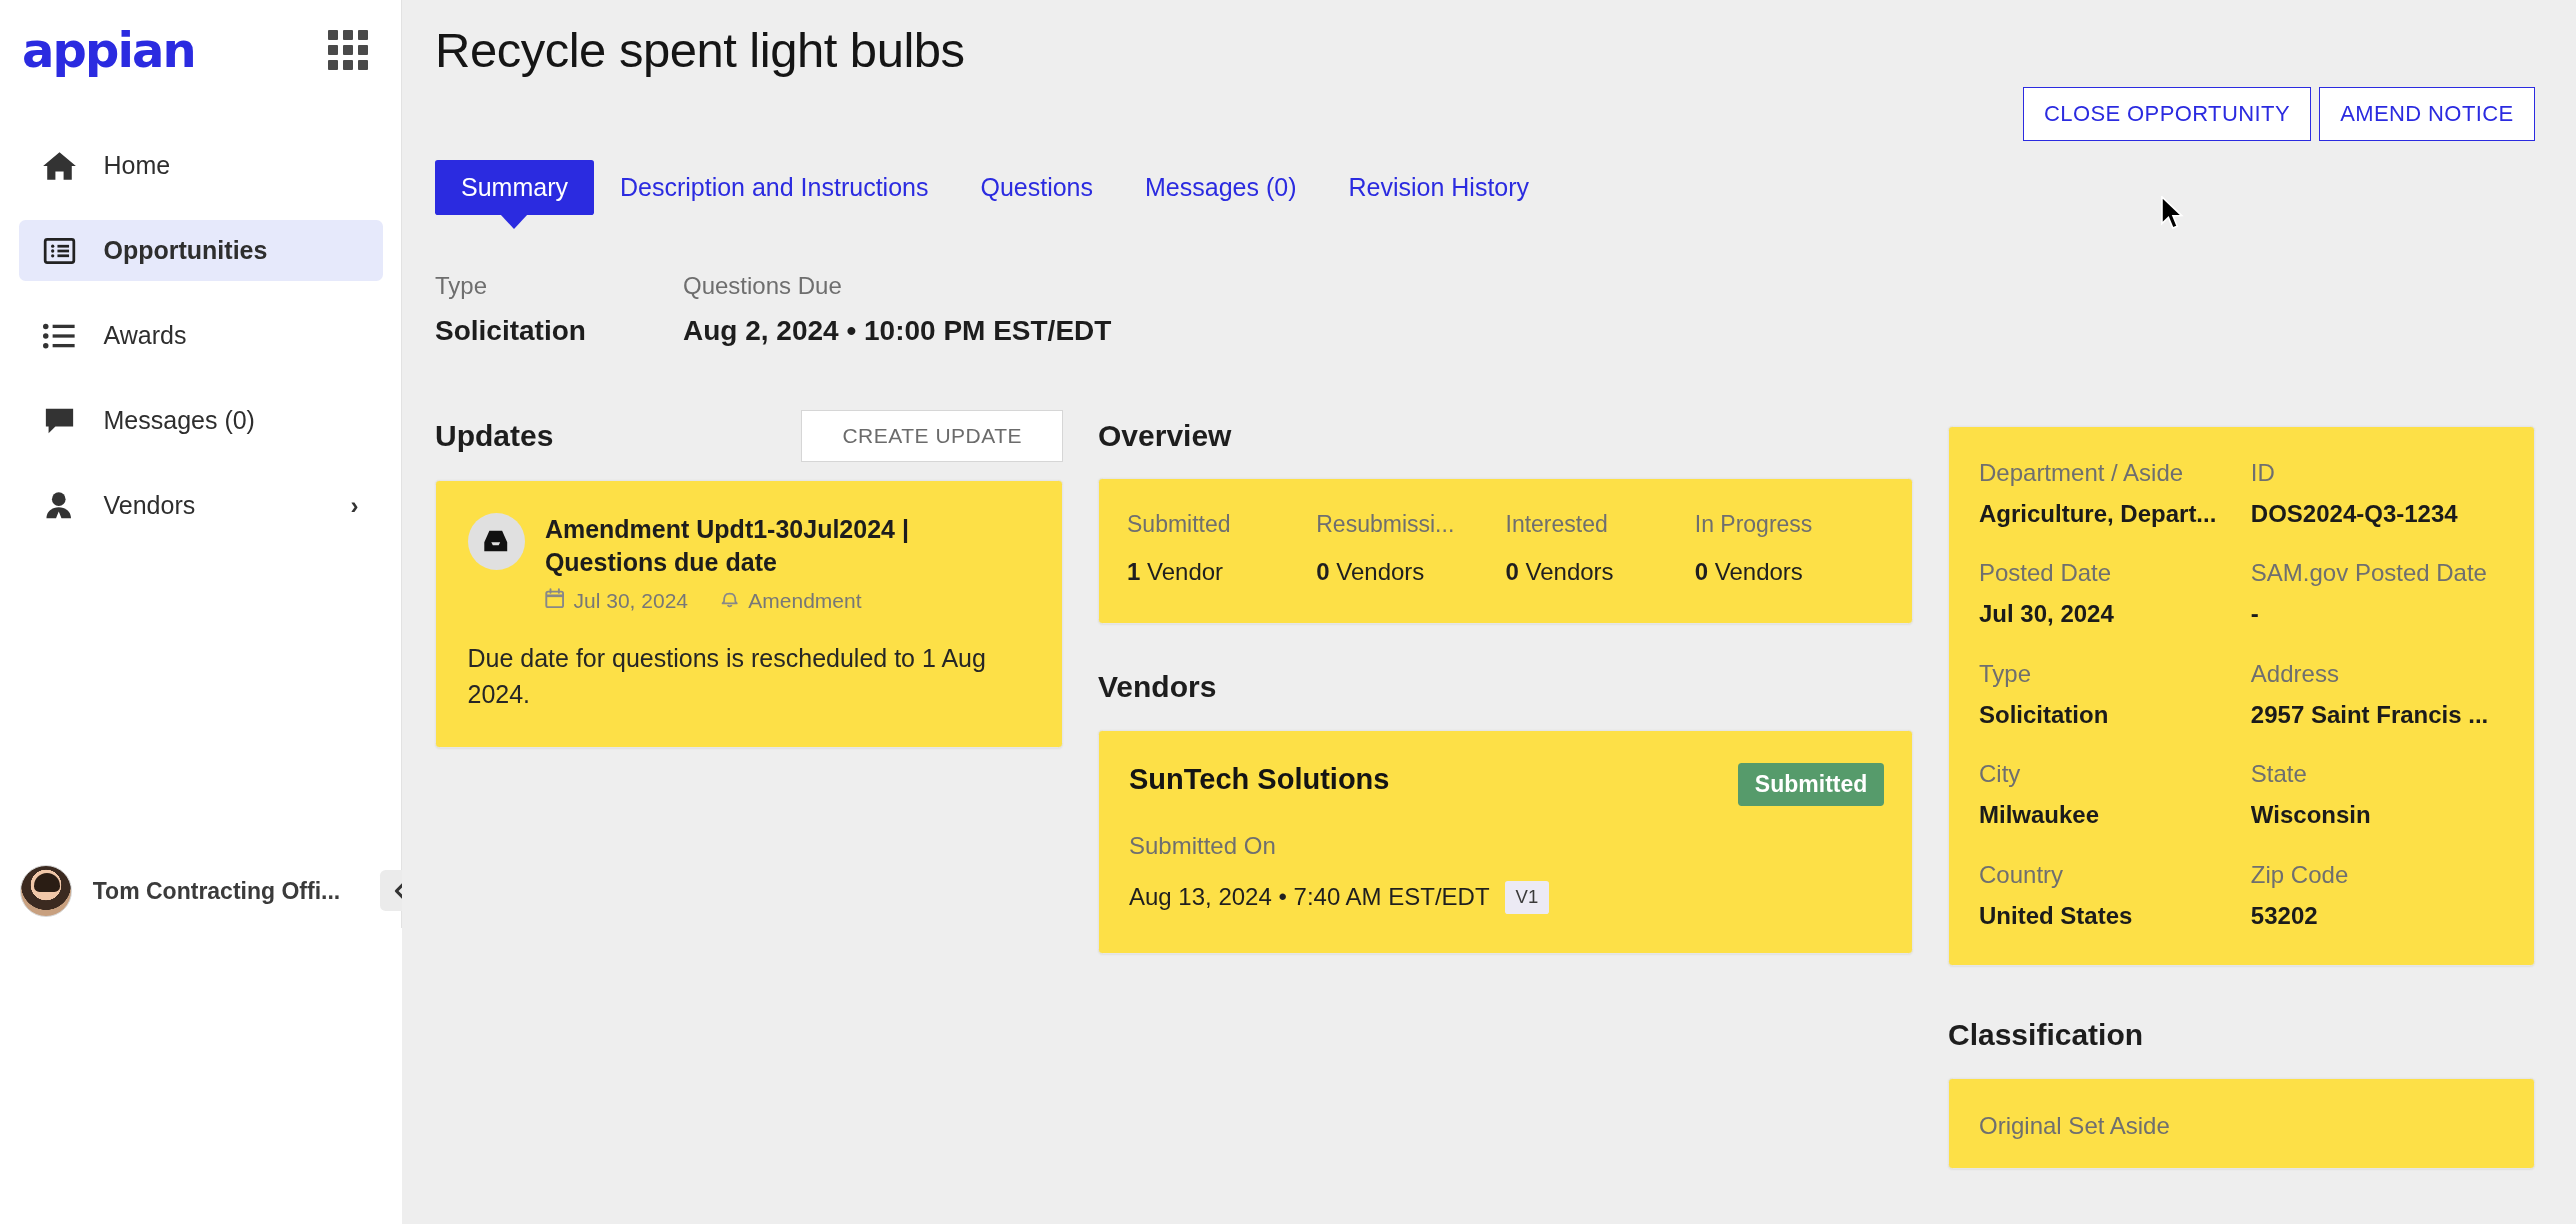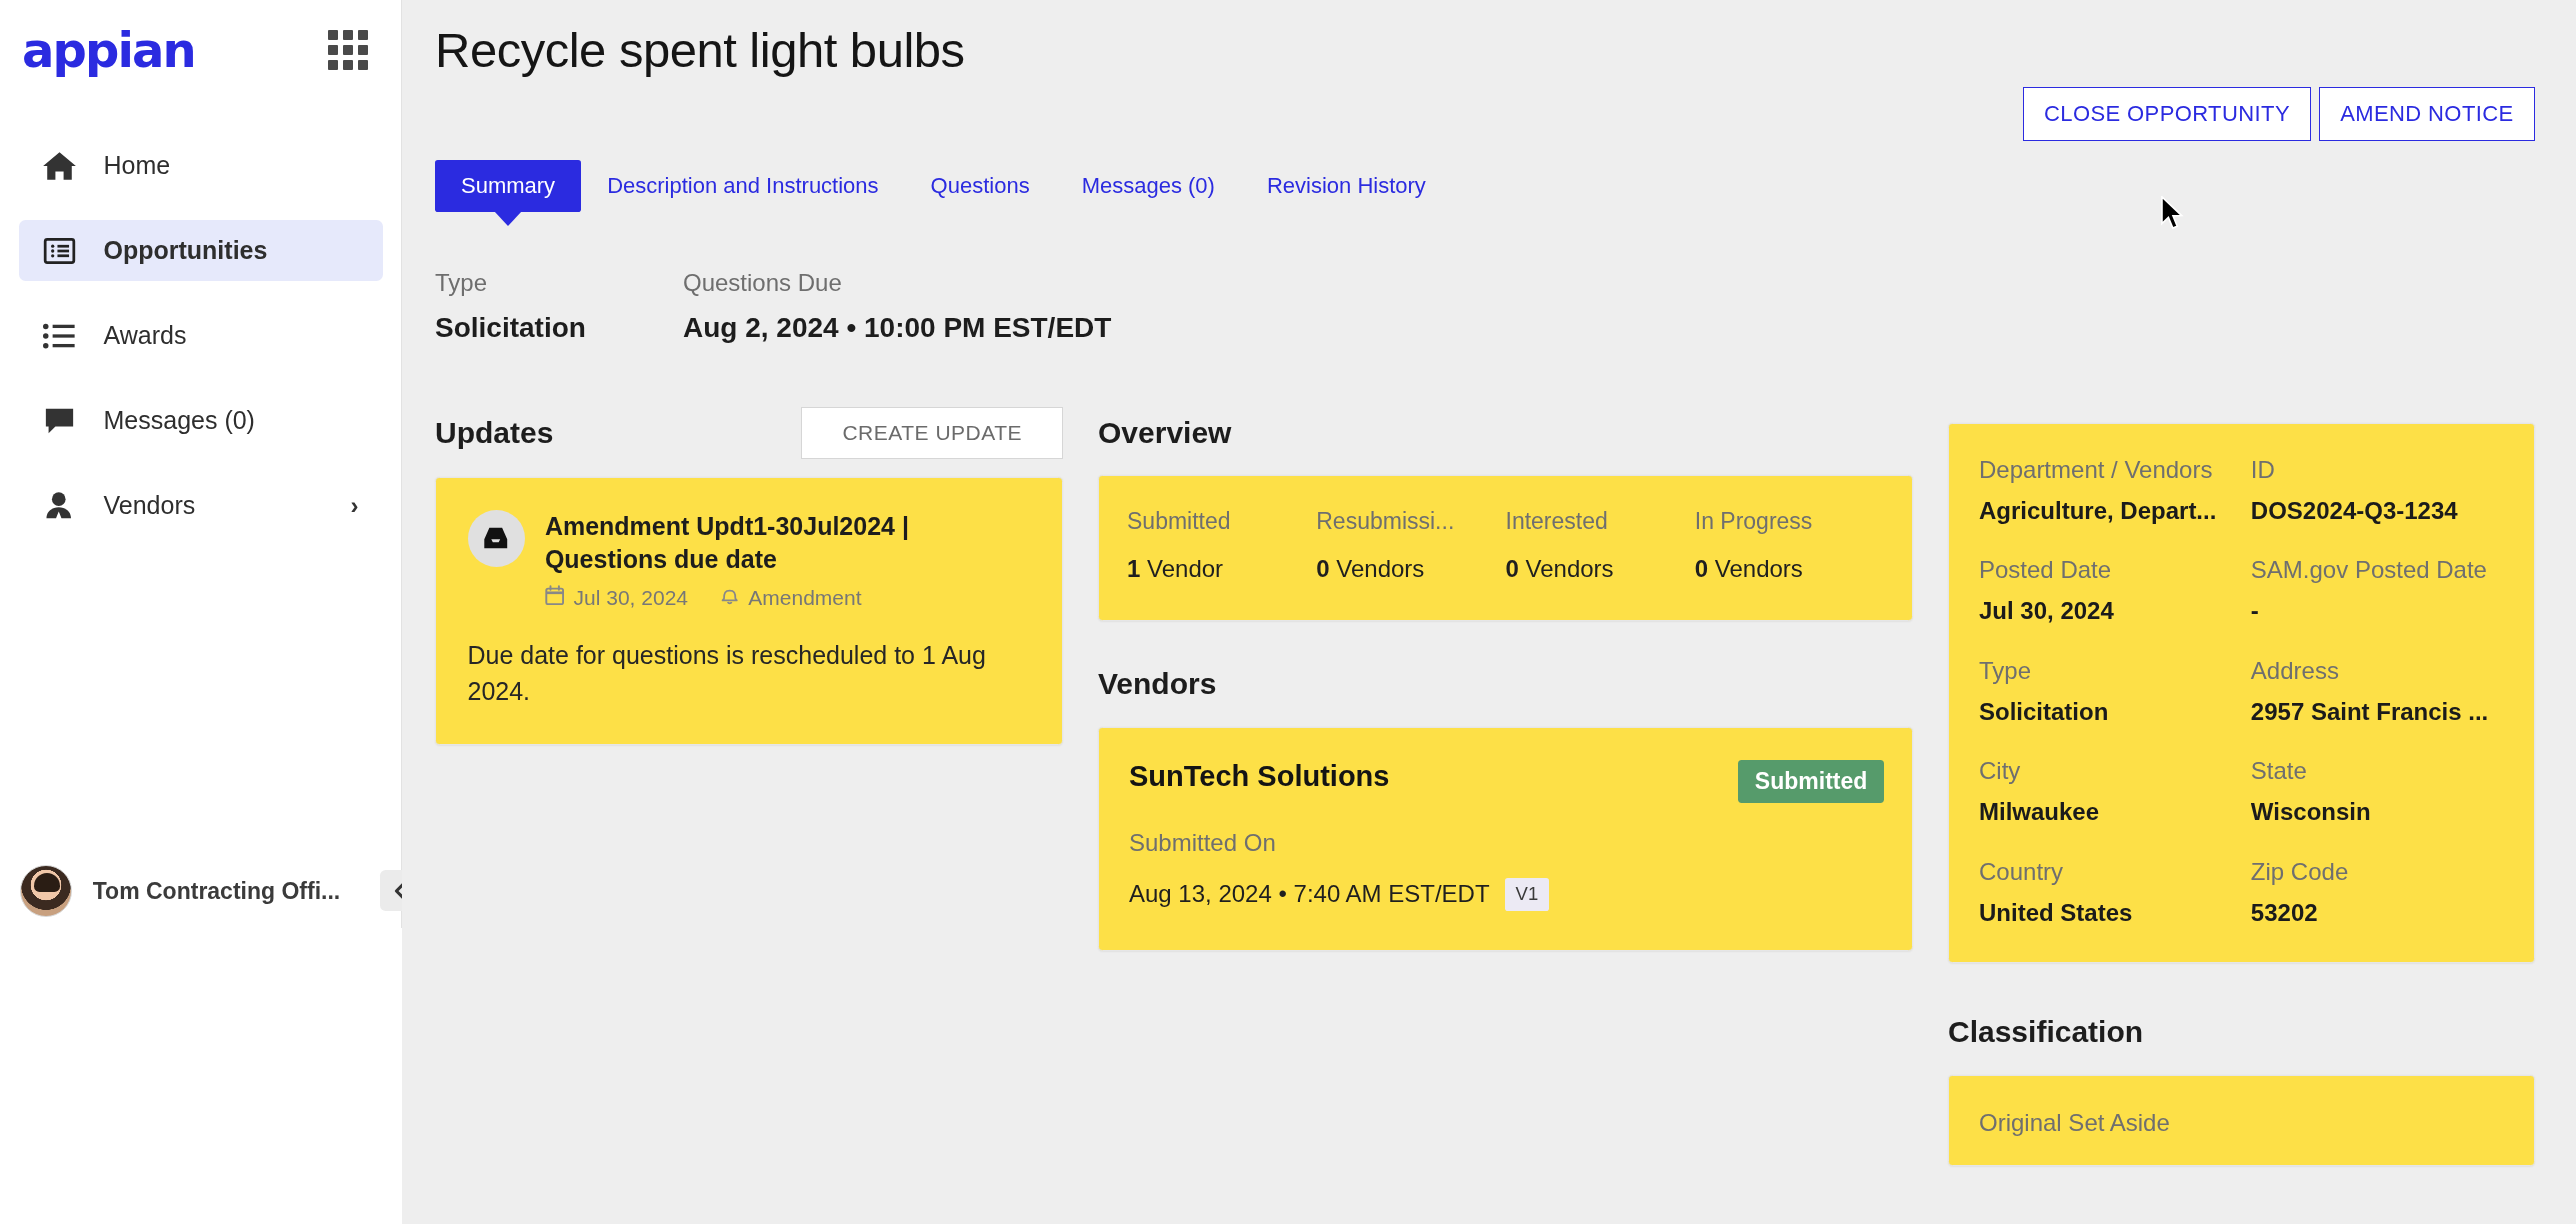--- a/index.html
+++ b/index.html
@@ -80,21 +80,21 @@
   .page-title { font-size: 49px; font-weight: 400; color: #151515; letter-spacing: -0.5px; }
   .head-actions { margin-left: auto; display: flex; gap: 7.4px; padding-top: 9.3px;}
   .btn-outline {
     border: 1.9px solid #2b2be0; background: #fff; color: #2b2be0;
     font-size: 22px; letter-spacing: 0.4px; padding: 13px 20.4px;
     cursor: pointer; font-family: "Liberation Sans", sans-serif;
   }
 
   .tabs { display: flex; align-items: flex-start; margin-top: 18.5px; gap: 0; }
   .tab {
-    font-size: 22px; color: #2b2be0; padding: 13px 26px; cursor: pointer; position: relative;
+    font-size: 25px; color: #2b2be0; padding: 13px 26px; cursor: pointer; position: relative;
   }
   .tab.active { background: #2b2be0; color: #fff; border-radius: 2.8px; }
   .tab.active::after {
     content: ""; position: absolute; left: 50%; bottom: -14px; transform: translateX(-50%);
     border-left: 14px solid transparent; border-right: 14px solid transparent;
     border-top: 15px solid #2b2be0;
   }
 
   .meta-row { display: flex; margin-top: 57px; }
   .meta-col { }
@@ -375,21 +375,21 @@
             <span>Aug 13, 2024 • 7:40 AM EST/EDT</span>
             <span class="chip">V1</span>
           </div>
         </article>
       </section>
 
       <section class="col-right">
 
         <div class="card gd-card">
           <div class="gd-grid">
-            <div class="gd-label">Department / Vendors</div>
+            <div class="gd-label">Department / Aside</div>
             <div class="gd-label">ID</div>
             <div class="gd-value">Agriculture, Depart...</div>
             <div class="gd-value">DOS2024-Q3-1234</div>
 
             <div class="gd-label">Posted Date</div>
             <div class="gd-label">SAM.gov Posted Date</div>
             <div class="gd-value">Jul 30, 2024</div>
             <div class="gd-value">-</div>
 
             <div class="gd-label">Type</div>

